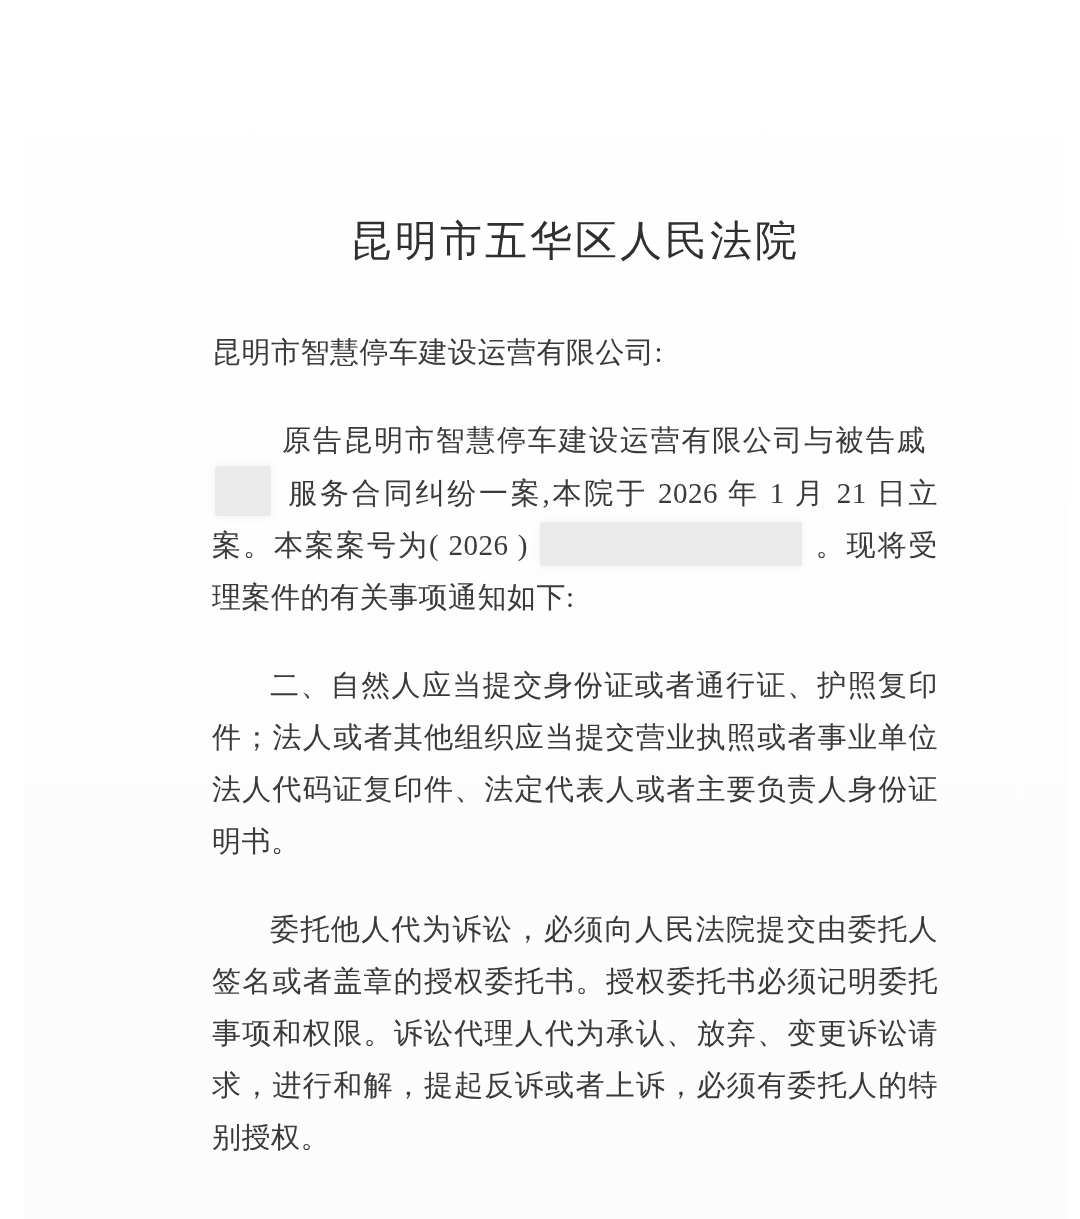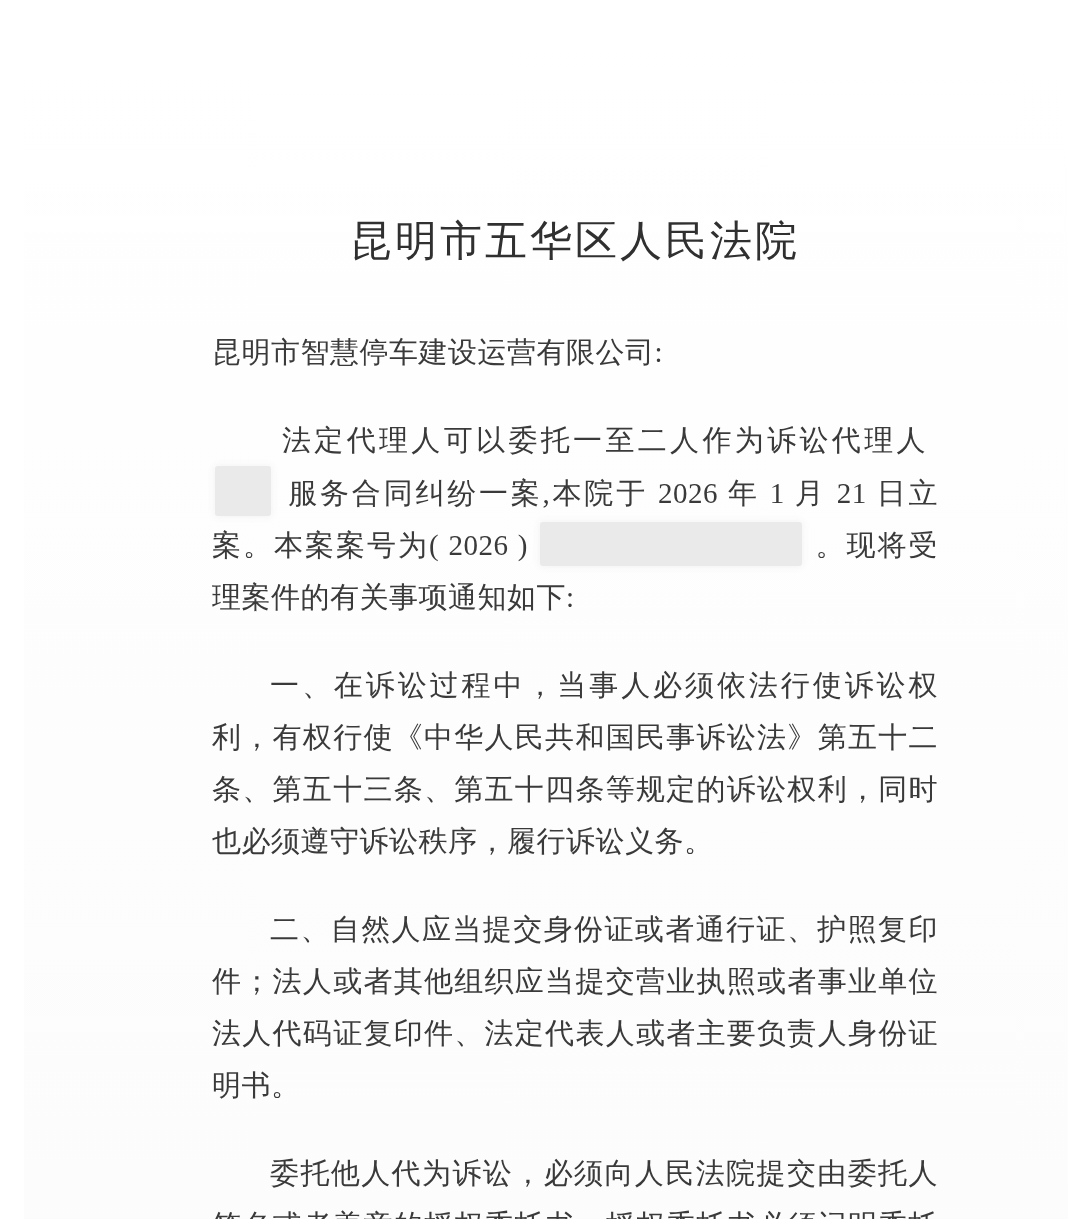--- a/index.html
+++ b/index.html
@@ -104,23 +104,22 @@
   <div class="content">
 
     <div class="court-title">昆明市五华区人民法院</div>
 
 
 
     <div class="body">
 
       <p>昆明市智慧停车建设运营有限公司:</p>
 
-      <p class="indent"><span>法定代理人可以委托一至二人作为诉讼代理人</span><span class="redact redact-name"></span><span>服务合同纠纷一案,本院于 2026 年 1 月 21 日立案。本案案号为( 2026 )</span><span class="redact redact-caseno2"></span><span>。现将受理案件的有关事项通知如下:</span></p>
+      <p class="indent"><span>原告昆明市智慧停车建设运营有限公司与被告戚</span><span class="redact redact-name"></span><span>服务合同纠纷一案,本院于 2026 年 1 月 21 日立案。本案案号为( 2026 )</span><span class="redact redact-caseno2"></span><span>。现将受理案件的有关事项通知如下:</span></p>
 
-      <p class="indent">一、在诉讼过程中，当事人必须依法行使诉讼权利，有权行使《中华人民共和国民事诉讼法》第五十二条、第五十三条、第五十四条等规定的诉讼权利，同时也必须遵守诉讼秩序，履行诉讼义务。</p>
 
       <p class="indent">二、自然人应当提交身份证或者通行证、护照复印件；法人或者其他组织应当提交营业执照或者事业单位法人代码证复印件、法定代表人或者主要负责人身份证明书。</p>
 
 
       <p class="indent">委托他人代为诉讼，必须向人民法院提交由委托人签名或者盖章的授权委托书。授权委托书必须记明委托事项和权限。诉讼代理人代为承认、放弃、变更诉讼请求，进行和解，提起反诉或者上诉，必须有委托人的特别授权。</p>
 
     </div>
   </div>
 </div>
 

